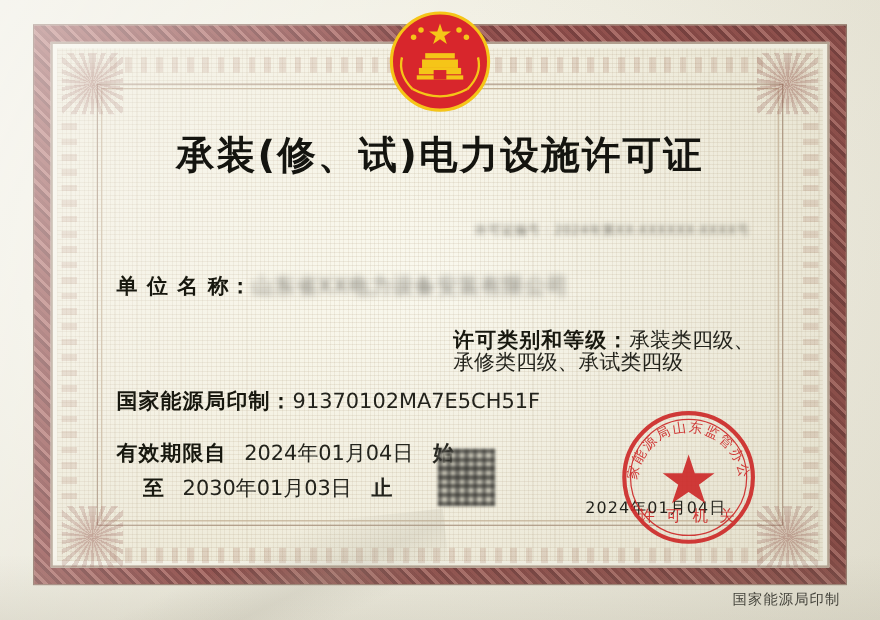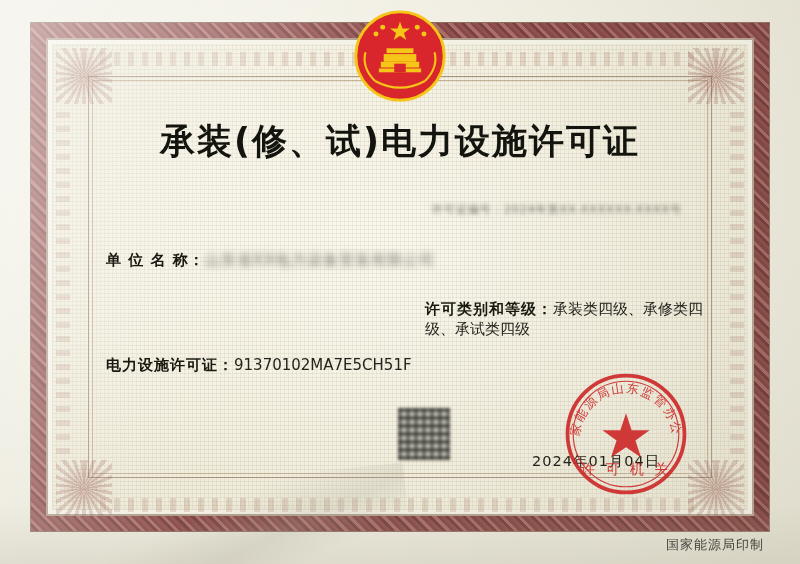--- a/index.html
+++ b/index.html
@@ -174,21 +174,21 @@
     right: 26px;
     font-size: 11px;
     color: #6d6b62;
     filter: blur(2.2px);
     letter-spacing: 1px;
     user-select: none;
   }
 
   .row {
     position: absolute;
-    font-size: 15px;
+    font-size: 19px;
     line-height: 20px;
   }
   .label {
     font-weight: bold;
     color: #18180f;
     letter-spacing: 1px;
   }
   .value {
     color: #23231c;
     margin-top: 36px;
@@ -202,21 +202,21 @@
 
   
   .r-name      { left: 14px;  top: 170px; }
   .r-legal     { left: 14px;  top: 222px; }
   .r-credit    { left: 14px;  top: 275px; }
   .r-valid     { left: 14px;  top: 322px; }
   .r-valid2    { left: 38px;  top: 354px; }
 
   
   .r-addr      { left: 320px; top: 170px; width: 290px; }
-  .r-cat       { left: 320px; top: 219px; width: 290px; margin-left: 13px; }
+  .r-cat       { left: 320px; top: 219px; width: 290px; }
 
   .r-addr .label, .r-cat .label { float: left; }
   .addr-value {
     display: inline;
     filter: blur(3px);
     color: #7a7870;
     user-select: none;
   }
   .cat-value {
     display: inline;
@@ -346,24 +346,30 @@
     <div class="title">承装(修、试)电力设施许可证</div>
 
     <div class="cert-number">许可证编号：2024年第XX-XXXXXX-XXXX号</div>
 
     <div class="row r-name">
       <span class="label">单 位 名 称：</span><span class="value redacted">山东省XX电力设备安装有限公司</span>
     </div>
 
 
     <div class="row r-credit">
-      <span class="label">电力设施许可证：</span><span class="value">91370102MA7E5CH51F</span>
-    </div>
-
-
+      <span class="label">国家能源局印制：</span><span class="value">91370102MA7E5CH51F</span>
+    </div>
+
+    <div class="row r-valid">
+      <span class="label">有效期限自</span><span class="value date-left">2024年01月04日</span><span class="value date-mark">始</span>
+    </div>
+
+    <div class="row r-valid2">
+      <span class="label">至</span><span class="value date-left">2030年01月03日</span><span class="value date-mark">止</span>
+    </div>
 
 
     <div class="row r-cat">
       <span class="label">许可类别和等级：</span><span class="cat-value">承装类四级、承修类四级、承试类四级</span>
     </div>
 
     <div class="qr-block"></div>
 
     <svg class="seal" viewBox="0 0 140 140">
       <circle cx="70" cy="70" r="62" fill="none" stroke="#cc2222" stroke-width="4"></circle>

